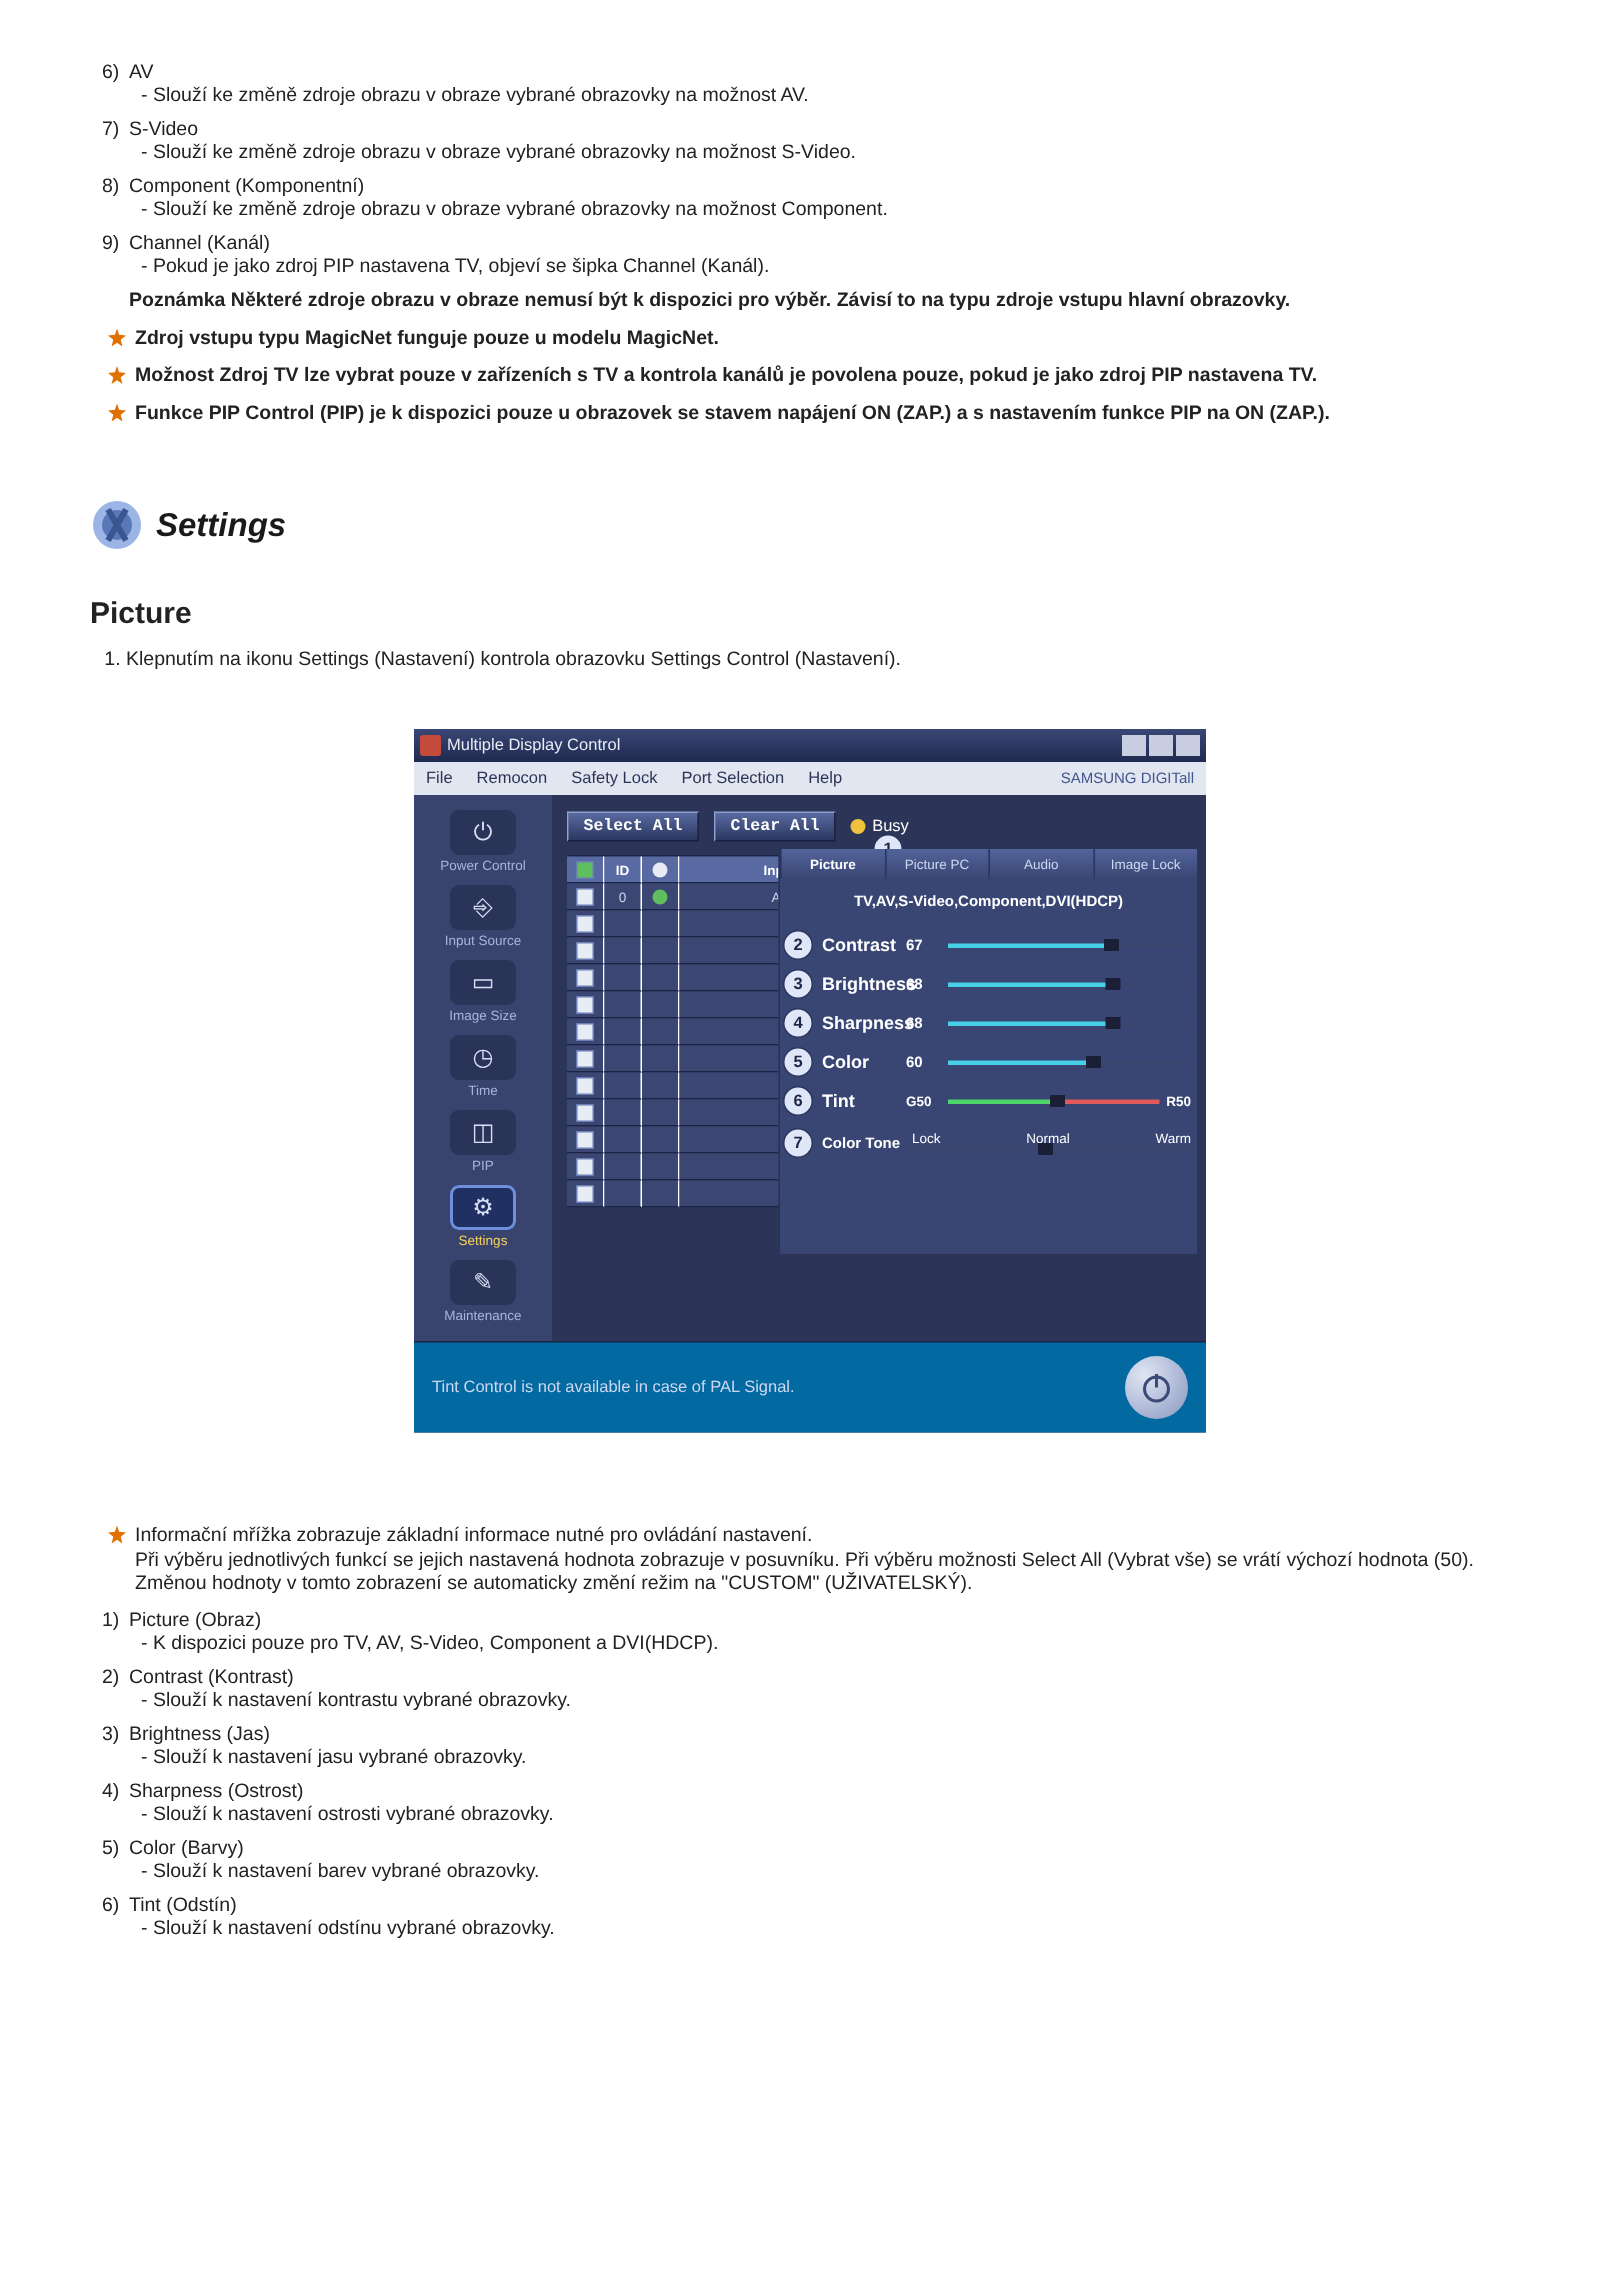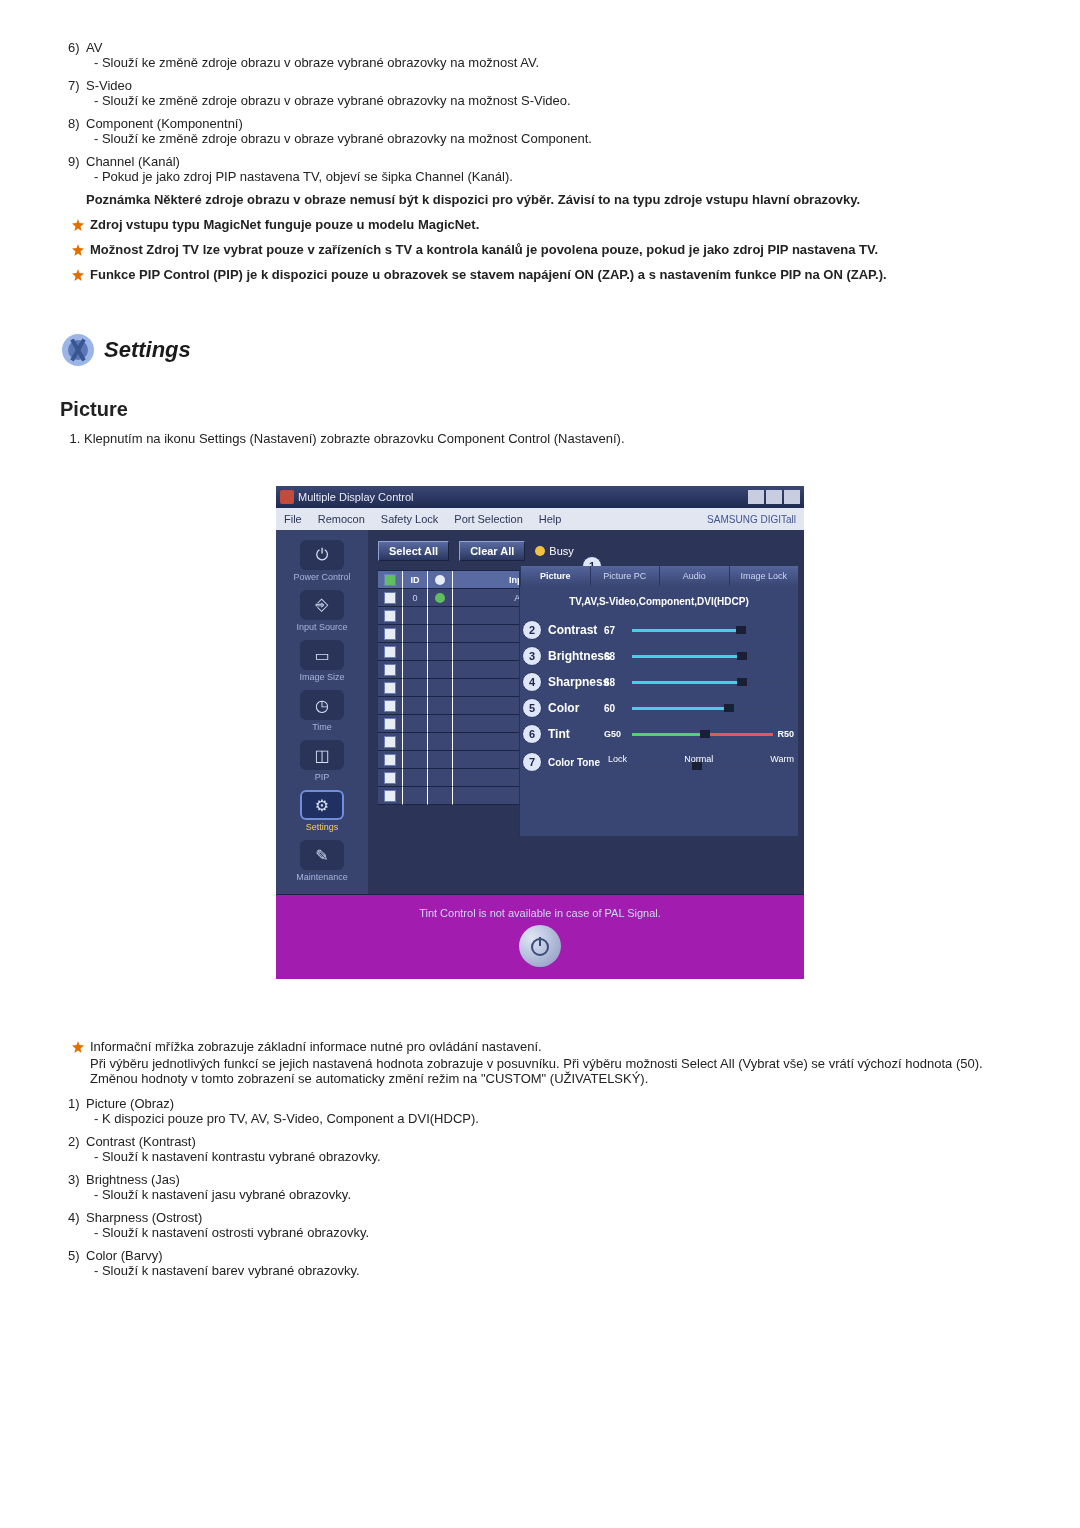--- a/index.html
+++ b/index.html
@@ -71,21 +71,21 @@
   }
   .sideitem.sel .ic { background: #203062; box-shadow: inset 0 0 0 2px #6f8edc; }
   .sideitem.sel { color: #f5d25a; }
 
   .mainpane { flex: 1; padding: 8px 10px 8px 10px; position: relative; }
   .topctrl { display: flex; align-items: center; gap: 10px; height: 26px; }
   .btn3d {
     font-size: 11px; font-weight: bold; color: #fff; padding: 3px 10px;
     background: linear-gradient(#5a6aa0,#2a3760);
     border-top: 1px solid #8ea0d4; border-left: 1px solid #8ea0d4;
-    border-right: 1px solid #1a2240; border-bottom: 1px solid #1a2240;
+    border-right: 1px solid #1a2240; border-bottom: 1px solid #1a2240; font-family: Liberation Mono, monospace;
   }
   .busy { display: flex; align-items: center; gap: 4px; color: #fff; font-size: 11px; }
   .busy .dot { width: 10px; height: 10px; background: #f2c23e; border-radius: 50%; }
 
   .grid {
     margin-top: 6px; width: 210px;
     border-top: 1px solid #1b2444;
   }
   .grow { display: flex; height: 18px; }
   .gcell {
@@ -128,22 +128,22 @@
 
   .ctone { display:flex; align-items:center; height:30px; padding-left:2px;}
   .ctone .slabel { width:56px; color:#fff; font-size:10px; font-weight:bold; }
   .ctone .opts { flex:1; display:flex; justify-content:space-between; font-size:9px; color:#fff; padding: 0 4px;}
   .ctone .bar { height:4px; background:#3a4670; margin: 0 4px 2px 4px; position:relative;}
   .ctone .bar .thumb { position:absolute; top:-2px; width:10px; height:8px; background:#1a1f36; left:45%;}
 
   .circle1 { position:absolute; top:26px; left:214px;}
 
   .footstrip {
-    background:#a21caf; height:60px; display:flex; align-items:center; justify-content:space-between;
-    padding: 12px 12px; font-size:11px; color:#cdd7f0; border-top:1px solid #1b2444;flex-direction:column;
+    background:#0369a1; height:60px; display:flex; align-items:center; justify-content:space-between;
+    padding: 0 12px; font-size:11px; color:#cdd7f0; border-top:1px solid #1b2444;
   }
   .footstrip .bigbtn {
     width: 42px; height: 42px; border-radius: 50%;
     background: radial-gradient(circle at 30% 30%, #e0e6f4, #8896c0);
     display:flex; align-items:center; justify-content:center; color:#3b4a78;
   }
 
   ol.steps { margin: 0 0 0 2px; padding-left: 22px;}
   ol.steps li { margin-bottom: 4px; }
 </style>
@@ -179,21 +179,21 @@
         <rect x="16" y="6" width="4" height="24" fill="#3a5690" transform="rotate(30 18 18)"></rect>
         <rect x="16" y="6" width="4" height="24" fill="#3a5690" transform="rotate(-30 18 18)"></rect>
       </svg>
   </span>
   <h2>Settings</h2>
 </div>
 
 <h3 class="sub">Picture</h3>
 
 <ol class="steps">
-  <li>Klepnutím na ikonu Settings (Nastavení) zobrazte obrazovku Component Control (Nastavení).</li>
+  <li>Klepnutím na ikonu Settings (Nastavení) kontrola obrazovku Settings Control (Nastavení).</li>
 </ol>
 
 <div class="appshot">
   <div class="titlebar">
     <div class="left">
       <span class="logo"></span>
       <span>Multiple Display Control</span>
     </div>
     <div class="ctrls">
       <span></span>
@@ -458,13 +458,14 @@
     <div style="margin-top:2px">Při výběru jednotlivých funkcí se jejich nastavená hodnota zobrazuje v posuvníku. Při výběru možnosti Select All (Vybrat vše) se vrátí výchozí hodnota (50). Změnou hodnoty v tomto zobrazení se automaticky změní režim na "CUSTOM" (UŽIVATELSKÝ).</div>
   </div>
 </div>
 
 <div class="numlist" id="bottomlist" style="margin-top:10px">
     <div class="row"><span class="num">1)</span><span class="lbl">Picture (Obraz)</span><div class="desc">- K dispozici pouze pro TV, AV, S-Video, Component a DVI(HDCP).</div></div>
     <div class="row"><span class="num">2)</span><span class="lbl">Contrast (Kontrast)</span><div class="desc">- Slouží k nastavení kontrastu vybrané obrazovky.</div></div>
     <div class="row"><span class="num">3)</span><span class="lbl">Brightness (Jas)</span><div class="desc">- Slouží k nastavení jasu vybrané obrazovky.</div></div>
     <div class="row"><span class="num">4)</span><span class="lbl">Sharpness (Ostrost)</span><div class="desc">- Slouží k nastavení ostrosti vybrané obrazovky.</div></div>
     <div class="row"><span class="num">5)</span><span class="lbl">Color (Barvy)</span><div class="desc">- Slouží k nastavení barev vybrané obrazovky.</div></div>
+    <div class="row"><span class="num">6)</span><span class="lbl">Tint (Odstín)</span><div class="desc">- Slouží k nastavení odstínu vybrané obrazovky.</div></div>
   </div>
 
 </body></html>

